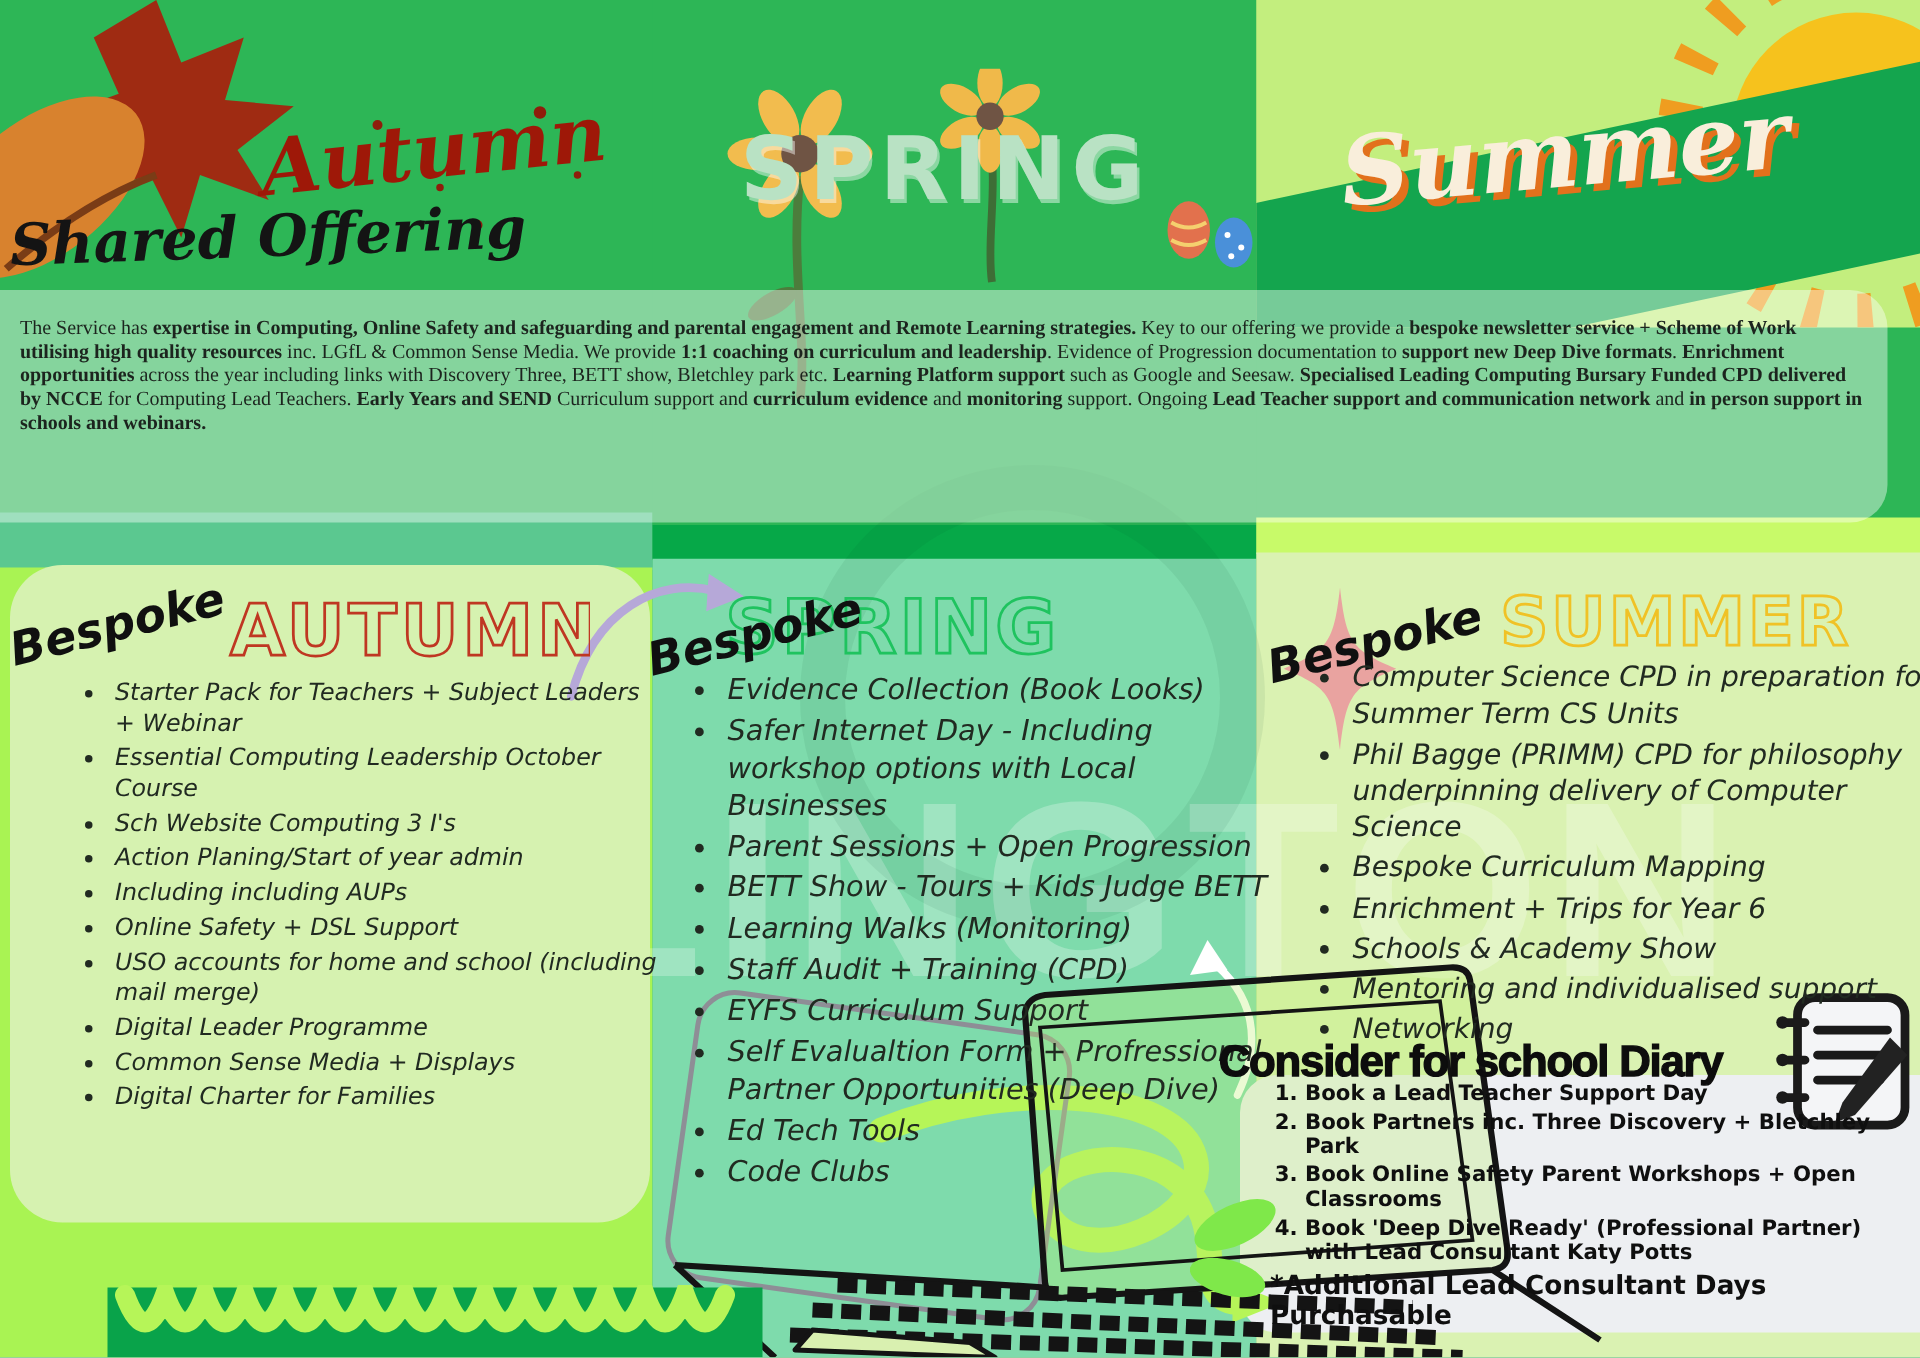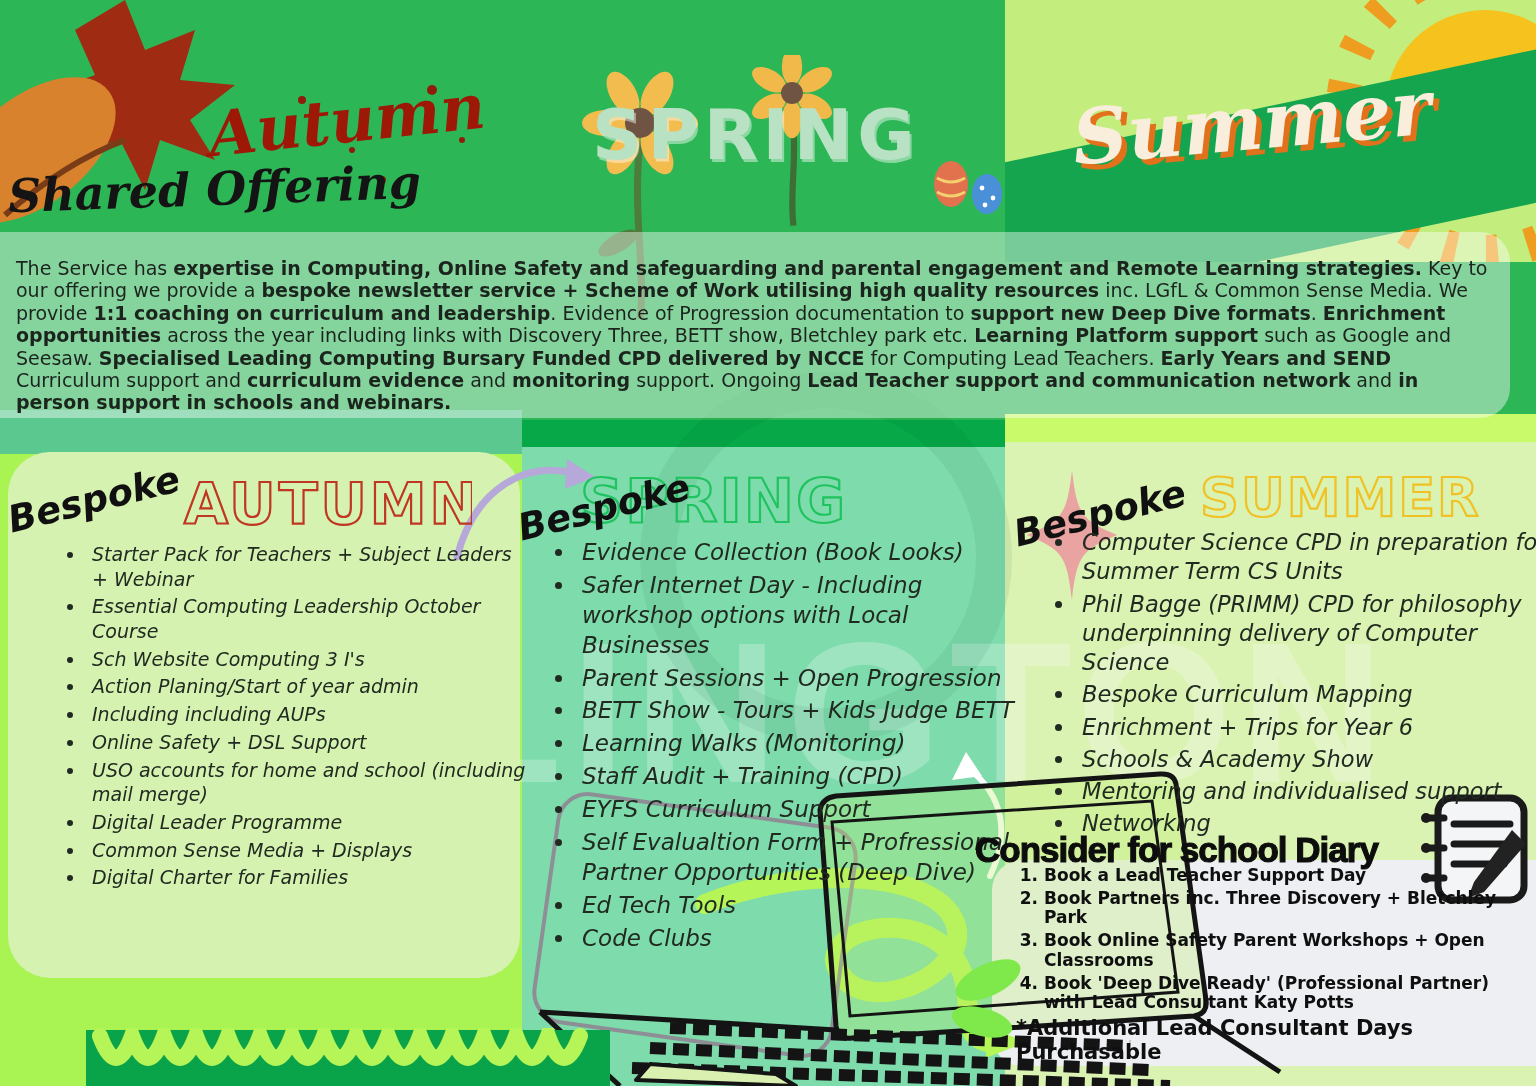--- a/index.html
+++ b/index.html
@@ -48,22 +48,22 @@
   .banner-spring{left:592px;top:94px;font-weight:700;font-size:70px;letter-spacing:5px;color:#b9e2c4;
     text-shadow:2px 3px 0 rgba(255,255,255,0.45);}
   .banner-summer{left:1072px;top:78px;font-family:"DejaVu Serif",serif;font-style:italic;font-weight:700;
     font-size:76px;color:#f9eedb;transform:rotate(-5deg);text-shadow:5px 6px 0 #e2711c;}
 
   
   .shared-heading{position:absolute;left:8px;top:162px;z-index:4;font-family:"DejaVu Serif",serif;
     font-style:italic;font-weight:700;font-size:46px;color:#141414;transform:rotate(-2deg);white-space:nowrap;}
   .sla-link{position:absolute;left:362px;top:196px;z-index:5;font-size:21px;color:#2b5cf0;
     text-decoration:underline;white-space:nowrap;}
-  .para{position:absolute;left:16px;top:238px;width:1476px;z-index:4;font-size:19px;line-height:1.18;
-    color:#1c241e;}
+  .para{position:absolute;left:16px;top:238px;width:1476px;z-index:4;font-size:16px;line-height:1.18;
+    color:#1c241e;font-family:Liberation Serif, serif;}
   .para .b{font-weight:700;}
 
   
   .bespoke{position:absolute;z-index:5;font-style:italic;font-weight:800;font-size:37px;color:#101010;
     transform:rotate(-14deg);white-space:nowrap;}
   .bespoke-1{left:6px;top:478px;}
   .bespoke-2{left:516px;top:486px;}
   .bespoke-3{left:1012px;top:492px;}
   .season-outline{position:absolute;z-index:4;}
   .outline-autumn{left:182px;top:462px;}

